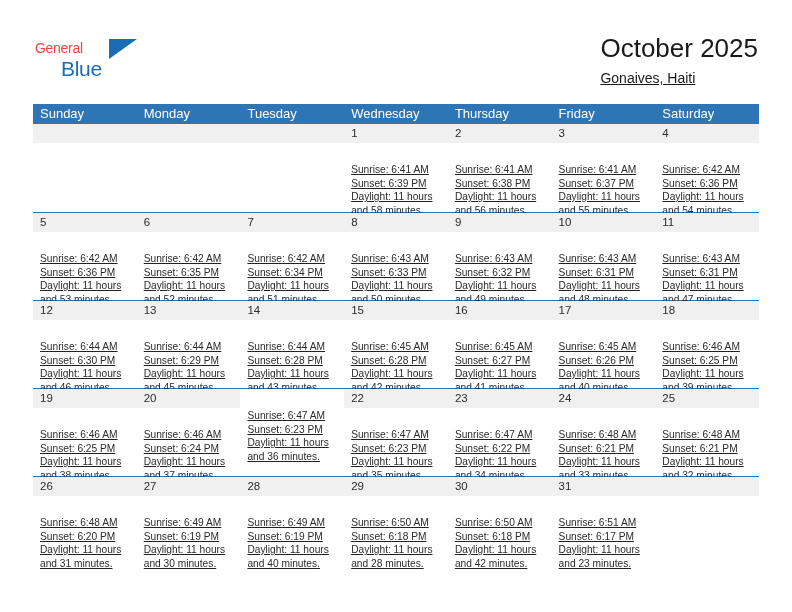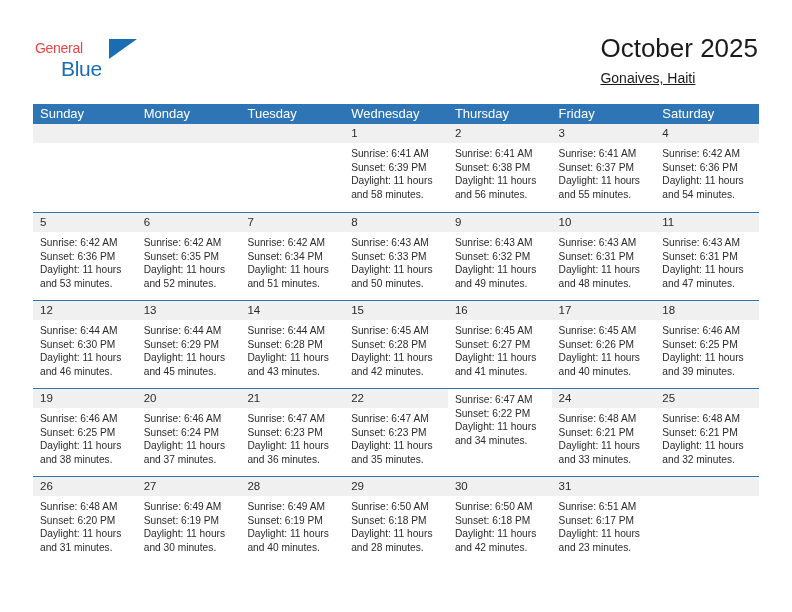--- a/index.html
+++ b/index.html
@@ -131,21 +131,22 @@
   .day-cell.empty .day-strip {
     background: #f0f0f0;
   }
   .day-num {
     font-size: 11.5px;
     color: #2b2b2b;
     line-height: 19px;
     padding-left: 7px;
   }
   .day-body {
-    padding: 4px 6px 0 7px;
+    padding: 20px 6px 0 7px;
+    text-decoration: underline;
   }
   .day-line {
     font-size: 10.2px;
     line-height: 13.6px;
     color: #2b2b2b;
     white-space: nowrap;
   }
 </style>
 </head>
 <body>
@@ -434,42 +435,42 @@
           <div class="day-num">20</div>
         </div>
       <div class="day-body">
         <div class="day-line">Sunrise: 6:46 AM</div>
         <div class="day-line">Sunset: 6:24 PM</div>
         <div class="day-line">Daylight: 11 hours</div>
         <div class="day-line">and 37 minutes.</div>
       </div>
     </div>
     <div class="day-cell">
-      <div class="day-strip">
-          <div class="day-num">21</div>
-        </div>
       <div class="day-body">
         <div class="day-line">Sunrise: 6:47 AM</div>
         <div class="day-line">Sunset: 6:23 PM</div>
         <div class="day-line">Daylight: 11 hours</div>
         <div class="day-line">and 36 minutes.</div>
       </div>
     </div>
     <div class="day-cell">
       <div class="day-strip">
           <div class="day-num">22</div>
         </div>
       <div class="day-body">
         <div class="day-line">Sunrise: 6:47 AM</div>
         <div class="day-line">Sunset: 6:23 PM</div>
         <div class="day-line">Daylight: 11 hours</div>
         <div class="day-line">and 35 minutes.</div>
       </div>
     </div>
     <div class="day-cell">
+      <div class="day-strip">
+          <div class="day-num">23</div>
+        </div>
       <div class="day-body">
         <div class="day-line">Sunrise: 6:47 AM</div>
         <div class="day-line">Sunset: 6:22 PM</div>
         <div class="day-line">Daylight: 11 hours</div>
         <div class="day-line">and 34 minutes.</div>
       </div>
     </div>
     <div class="day-cell">
       <div class="day-strip">
           <div class="day-num">24</div>

